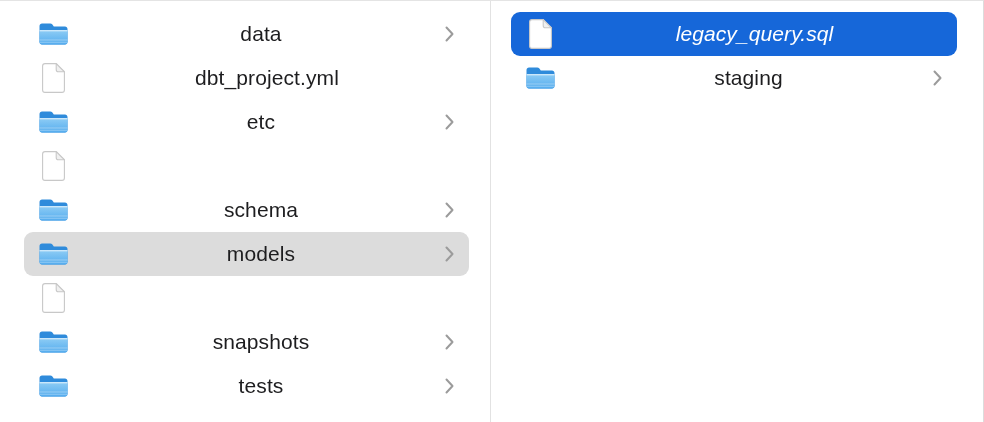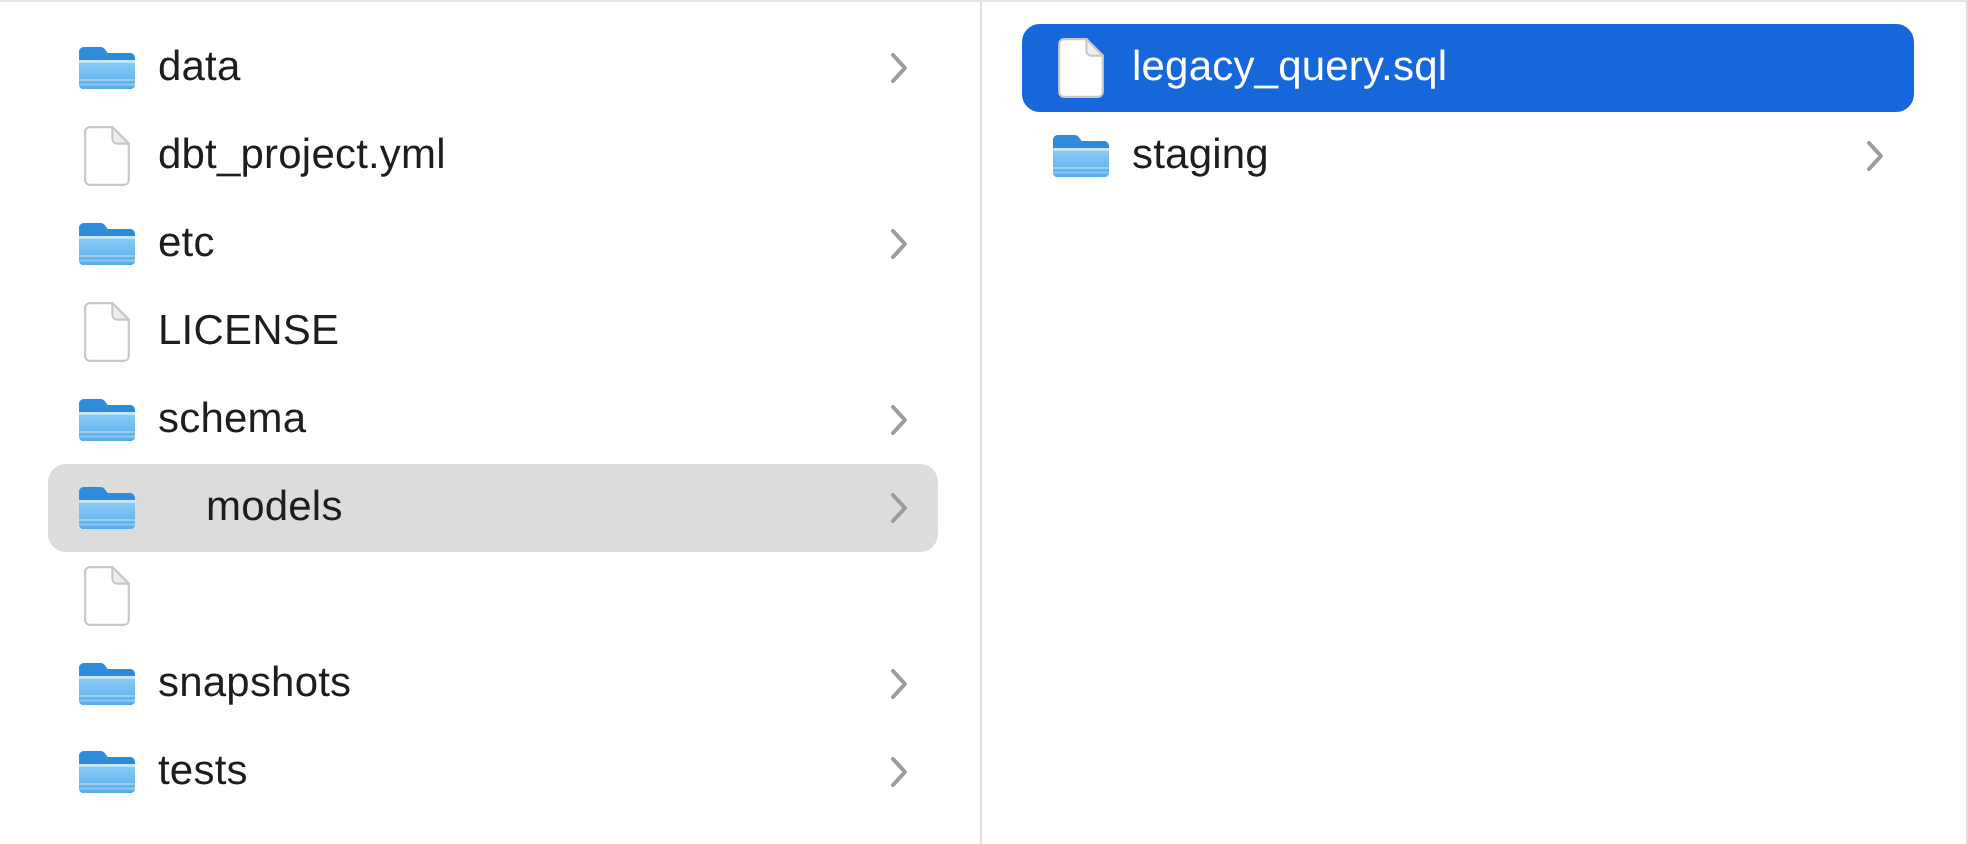--- a/index.html
+++ b/index.html
@@ -31,37 +31,38 @@
     display: flex;
     align-items: center;
     border-radius: 9px;
     padding: 0 14px;
     cursor: default;
   }
   .col-left  .row { margin: 0 21px 0 24px; }
   .col-right .row { margin: 0 26px 0 20px; }
 
   .row.sel-gray { background: var(--sel-gray, #dcdcdc); gap: 24px; }
-  .row.sel-blue { background: var(--sel-blue, #1667d9); color: #ffffff; }
+  .row.sel-blue { background: var(--sel-blue, #1667d9); color: #ffffff; font-style: italic; }
 
   .icon-box {
     width: 30px;
     height: 32px;
     display: flex;
     align-items: center;
     justify-content: center;
     margin-right: 11px;
     flex: 0 0 auto;
   }
 
   .label {
     flex: 1 1 auto;
     white-space: nowrap;
     overflow: hidden;
     letter-spacing: 0.1px;
+    text-align: center;
   }
 
   .chev {
     flex: 0 0 auto;
     display: flex;
     align-items: center;
     justify-content: center;
     width: 12px;
     height: 20px;
   }
@@ -131,21 +132,20 @@
     </span>
   </div>
       <div class="row">
 
     <span class="icon-box">
       <svg width="24" height="30" viewBox="0 0 24 30">
         <path d="M4,0.6 h11.2 L23.4,8.8 V27 c0,1.4-1.1,2.4-2.4,2.4 H4 c-1.4,0-2.4-1.1-2.4-2.4 V3 C1.6,1.7,2.6,0.6,4,0.6 z" fill="#ffffff" stroke="#c8c8c8" stroke-width="1.1"></path>
         <path d="M15.2,0.6 V6.4 c0,1.3 1.1,2.4 2.4,2.4 h5.8 z" fill="#f0f0f0" stroke="#c8c8c8" stroke-width="1.1" stroke-linejoin="round"></path>
       </svg>
     </span>
-    <span class="label">LICENSE</span>
 
   </div>
       <div class="row">
     <span class="icon-box">
       <svg width="29" height="24" viewBox="0 0 29 24">
         <defs>
           <linearGradient id="fg" x1="0" y1="0" x2="0" y2="1">
             <stop offset="0" stop-color="#8fcdf5"></stop>
             <stop offset="1" stop-color="#54acee"></stop>
           </linearGradient>

